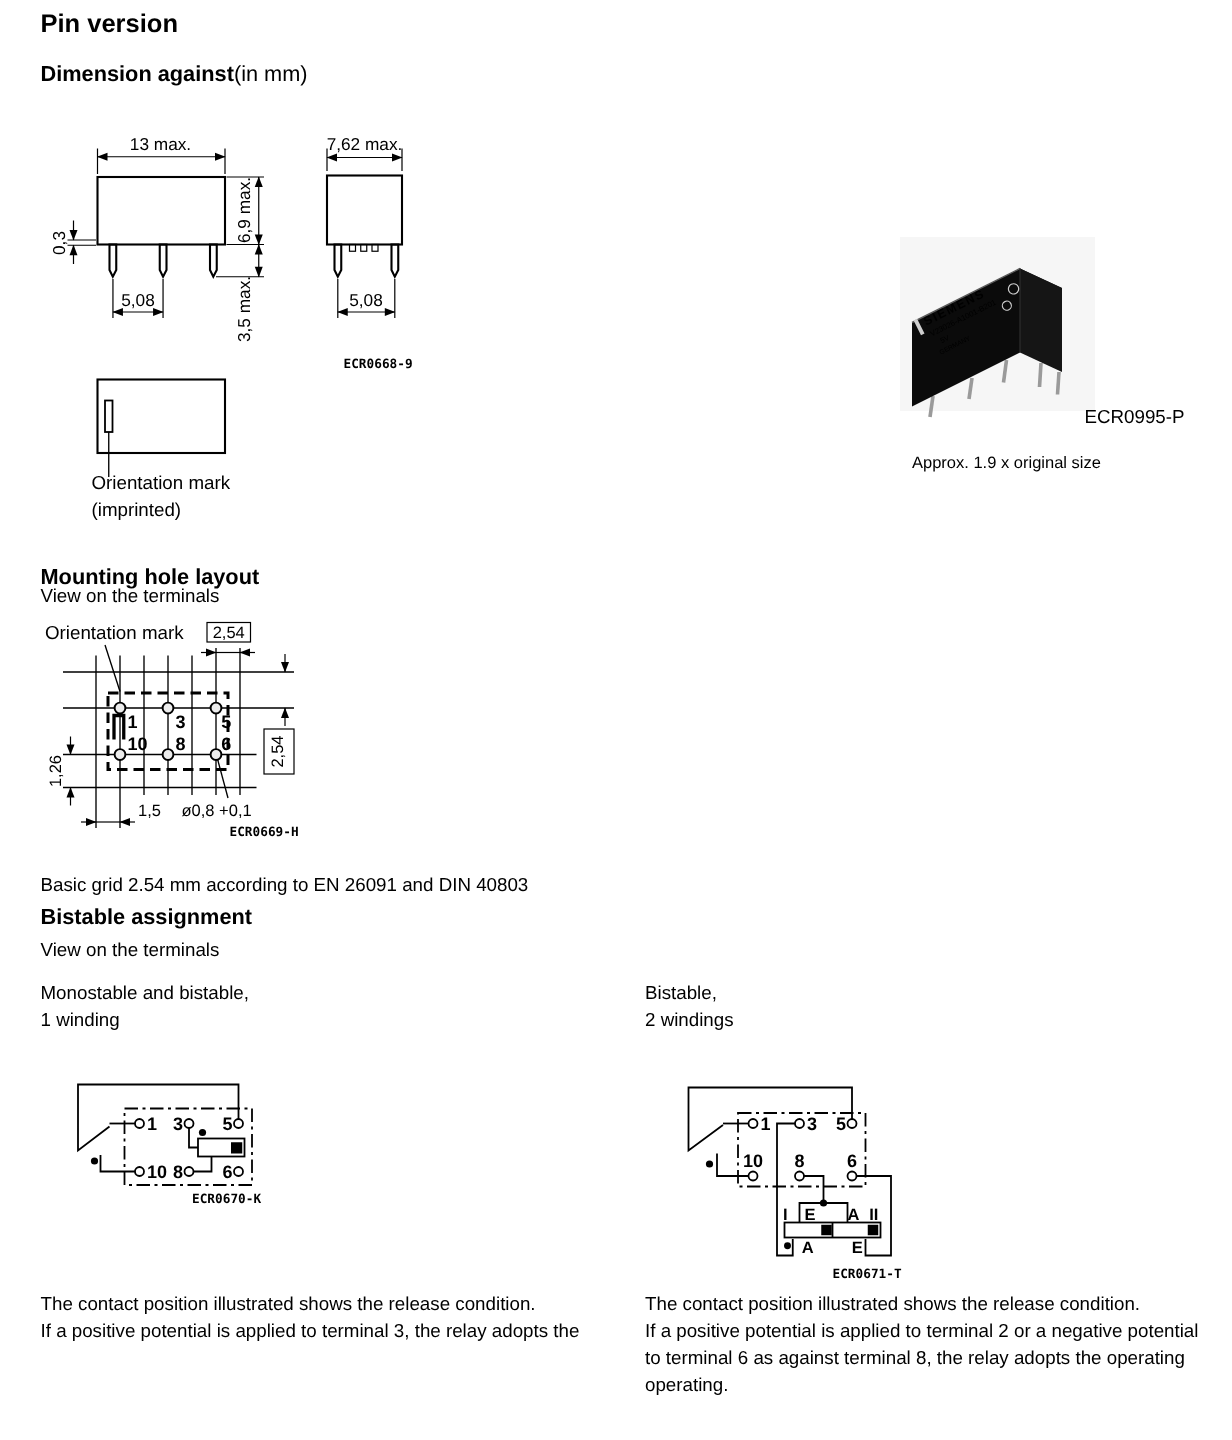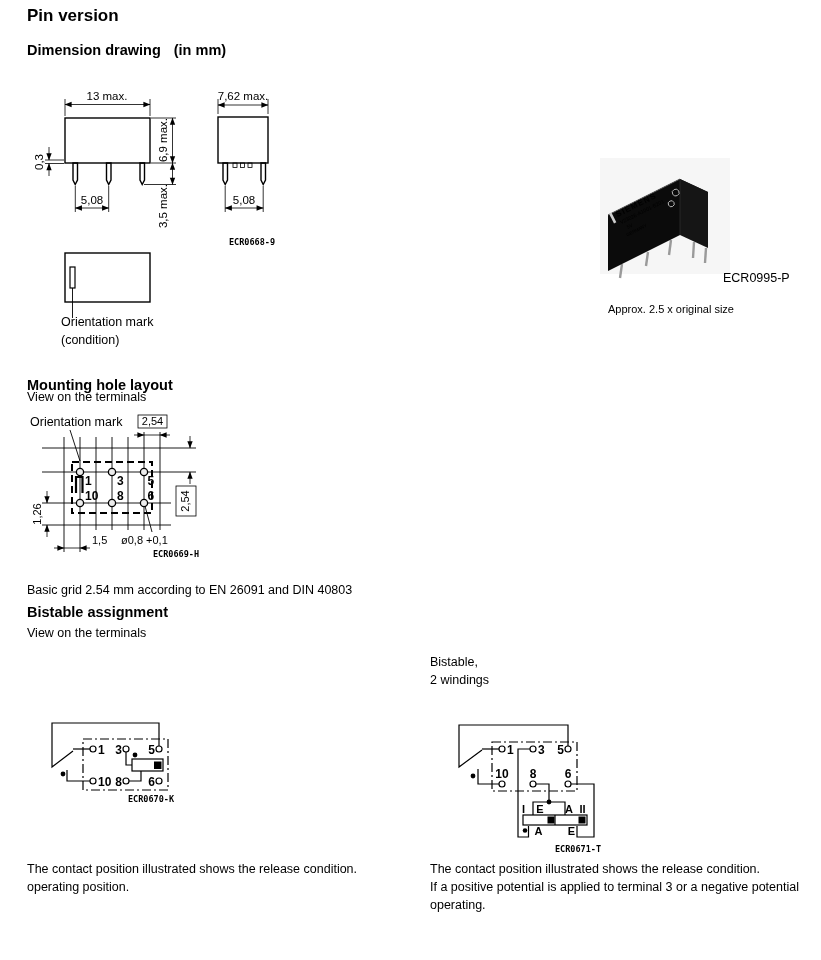--- a/index.html
+++ b/index.html
@@ -1,21 +1,21 @@
 <!DOCTYPE html>
 <html><head>
 <meta charset="utf-8">
 <style>
   html,body{margin:0;padding:0;background:#fff;}
   #page{position:relative;width:821px;height:960px;background:#fff;overflow:hidden;
         font-family:"Liberation Sans",sans-serif;color:#000;}
   .abs{position:absolute;}
   .h1{font-size:17px;font-weight:bold;}
   .h2{font-size:14.5px;font-weight:bold;}
-  .h2 .note{font-weight:bold;margin-left:13px;}
+  .h2 .note{font-weight:normal;margin-left:0;}
   .body-txt{font-size:12.5px;line-height:18px;}
   .small-txt{font-size:11px;}
   .cap-txt{font-size:12.5px;}
   svg{position:absolute;overflow:visible;font-family:"Liberation Sans",sans-serif;}
   svg text{fill:#000;}
   .ln{stroke:#000;stroke-width:0.9;fill:none;}
   .thin{stroke:#000;stroke-width:0.8;fill:none;}
   .wire{stroke:#000;stroke-width:1.2;fill:none;}
   .outline{stroke:#000;stroke-width:1.4;fill:none;}
   .dimtxt{font-size:11.5px;}
@@ -24,21 +24,21 @@
   .coiltxt{font-size:11px;font-weight:bold;}
   .ecrtxt{font-family:"DejaVu Sans Mono",monospace;font-weight:bold;font-size:8.5px;}
 </style>
 </head>
 <body>
 
 <div id="page">
 
   <div class="abs h1" style="left:27px;top:6px">Pin version</div>
   <div class="abs h2" style="left:27px;top:42px">
-    <span>Dimension drawing</span><span class="note">(in mm)</span>
+    <span>Dimension against</span><span class="note">(in mm)</span>
   </div>
 
   <svg style="left:30px;top:85px" width="250" height="165" viewBox="0 0 250 165">
     <defs>
       <marker id="a1" viewBox="0 0 10 10" refX="9.5" refY="5" markerWidth="9" markerHeight="7" orient="auto-start-reverse" markerUnits="userSpaceOnUse">
         <path d="M0,1.2 L10,5 L0,8.8 Z"></path>
       </marker>
     </defs>
 
     <rect class="outline" x="35" y="33" width="85" height="45"></rect>
@@ -84,21 +84,21 @@
     <text class="ecrtxt" x="199" y="160">ECR0668-9</text>
   </svg>
 
   <svg style="left:60px;top:250px" width="100" height="75" viewBox="0 0 100 75">
     <rect class="outline" x="5" y="3" width="85" height="49"></rect>
     <rect class="wire" x="10" y="17" width="5" height="21" fill="#fff"></rect>
     <line class="ln" x1="12.5" y1="38" x2="12.5" y2="68"></line>
   </svg>
   <div class="abs body-txt" style="left:61px;top:313px">
     <div>Orientation mark</div>
-    <div>(condition)</div>
+    <div>(imprinted)</div>
   </div>
 
   <svg style="left:598px;top:155px" width="140" height="125" viewBox="0 0 140 125">
     <rect x="2" y="3" width="130" height="116" fill="#f6f6f6"></rect>
 
     <g stroke="#9a9a9a" stroke-width="2.4">
       <line x1="24" y1="109" x2="22" y2="123"></line>
       <line x1="50" y1="97" x2="48" y2="111"></line>
       <line x1="73" y1="85" x2="71" y2="100"></line>
       <line x1="96" y1="87" x2="95" y2="103"></line>
@@ -115,21 +115,21 @@
       <rect x="-2" y="-7" width="2.6" height="11" fill="#cfcfcf"></rect>
       <text x="4" y="0" font-size="8" font-weight="bold" letter-spacing="1.2">SIEMENS</text>
       <text x="4" y="8" font-size="5.2">V23026-A1001-B201</text>
       <text x="8" y="15" font-size="4.8">5V</text>
       <text x="4" y="21.5" font-size="4.4">GERMANY</text>
       <circle cx="58" cy="12" r="3" fill="none" stroke="#cccccc" stroke-width="0.8"></circle>
       <circle cx="67" cy="4" r="3.4" fill="none" stroke="#cccccc" stroke-width="0.8"></circle>
     </g>
   </svg>
   <div class="abs cap-txt" style="left:723px;top:271px">ECR0995-P</div>
-  <div class="abs small-txt" style="left:608px;top:303px">Approx. 2.5 x original size</div>
+  <div class="abs small-txt" style="left:608px;top:303px">Approx. 1.9 x original size</div>
 
   <div class="abs h2" style="left:27px;top:377px">Mounting hole layout</div>
   <div class="abs body-txt" style="left:27px;top:388px">View on the terminals</div>
 
   <svg style="left:25px;top:405px" width="200" height="160" viewBox="0 0 200 160">
     <defs>
       <marker id="a2" viewBox="0 0 10 10" refX="9.5" refY="5" markerWidth="9" markerHeight="7" orient="auto-start-reverse" markerUnits="userSpaceOnUse">
         <path d="M0,1.2 L10,5 L0,8.8 Z"></path>
       </marker>
     </defs>
@@ -182,20 +182,24 @@
     <line class="ln" x1="120" y1="101" x2="127" y2="127"></line>
     <text class="dimtxt2" x="96" y="139">ø0,8 +0,1</text>
     <text class="ecrtxt" x="128" y="152">ECR0669-H</text>
   </svg>
 
   <div class="abs body-txt" style="left:27px;top:581px">Basic grid 2.54 mm according to EN 26091 and DIN 40803</div>
 
   <div class="abs h2" style="left:27px;top:604px">Bistable assignment</div>
   <div class="abs body-txt" style="left:27px;top:624px">View on the terminals</div>
 
+  <div class="abs body-txt" style="left:27px;top:653px">
+    <div>Monostable and bistable,</div>
+    <div>1 winding</div>
+  </div>
   <div class="abs body-txt" style="left:430px;top:653px">
     <div>Bistable,</div>
     <div>2 windings</div>
   </div>
 
   <svg style="left:45px;top:705px" width="150" height="105" viewBox="0 0 150 105">
     <rect x="38" y="34" width="85" height="51" fill="none" stroke="#000" stroke-width="1.2" stroke-dasharray="9 3 2 3"></rect>
     <path class="wire" d="M114,41 V18 H7 V62 L28,46"></path>
     <line class="wire" x1="45" y1="44" x2="28" y2="44"></line>
     <path class="wire" d="M45,76 H22 V65"></path>
@@ -262,21 +266,22 @@
     <text class="numtxt" x="83" y="48.5">3</text>
     <text class="numtxt" x="109" y="48.5" text-anchor="end">5</text>
     <text class="numtxt" x="47" y="73" text-anchor="middle">10</text>
     <text class="numtxt" x="78" y="73" text-anchor="middle">8</text>
     <text class="numtxt" x="113" y="73" text-anchor="middle">6</text>
     <text class="ecrtxt" x="100" y="147">ECR0671-T</text>
   </svg>
 
   <div class="abs body-txt" style="left:27px;top:860px">
     <div>The contact position illustrated shows the release condition.</div>
-    <div>operating position.</div>
+    <div>If a positive potential is applied to terminal 3, the relay adopts the</div>
   </div>
   <div class="abs body-txt" style="left:430px;top:860px">
     <div>The contact position illustrated shows the release condition.</div>
-    <div>If a positive potential is applied to terminal 3 or a negative potential</div>
+    <div>If a positive potential is applied to terminal 2 or a negative potential</div>
+    <div>to terminal 6 as against terminal 8, the relay adopts the operating</div>
     <div>operating.</div>
   </div>
 
 </div>
 
 </body></html>

